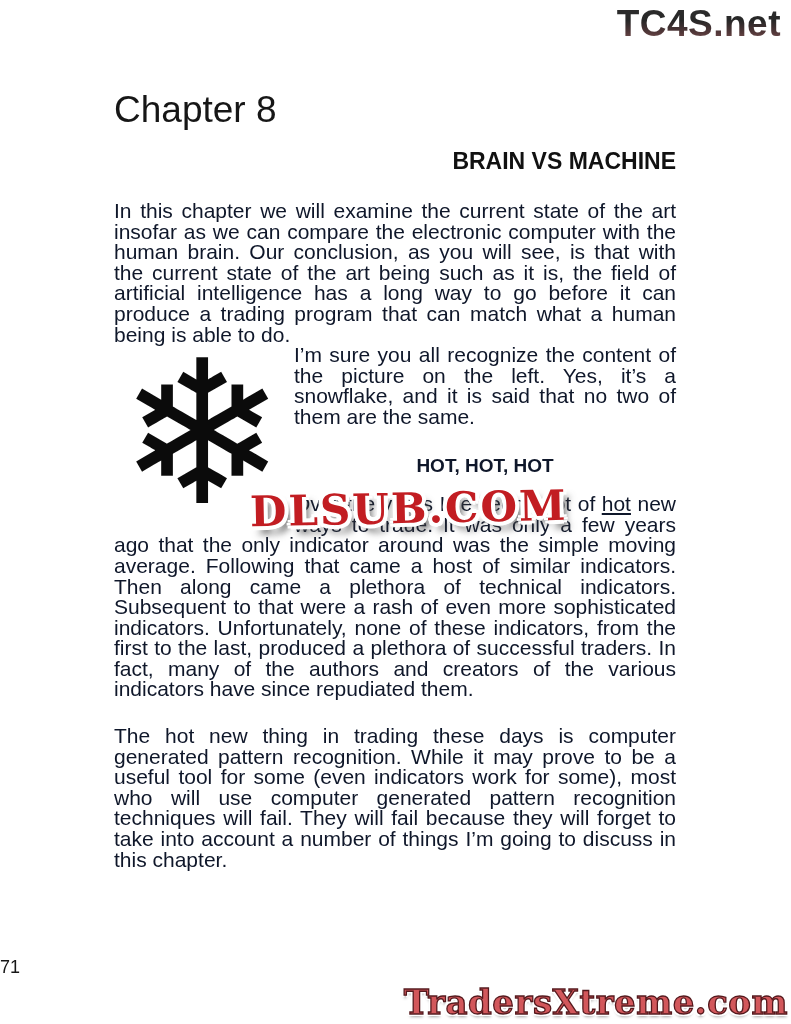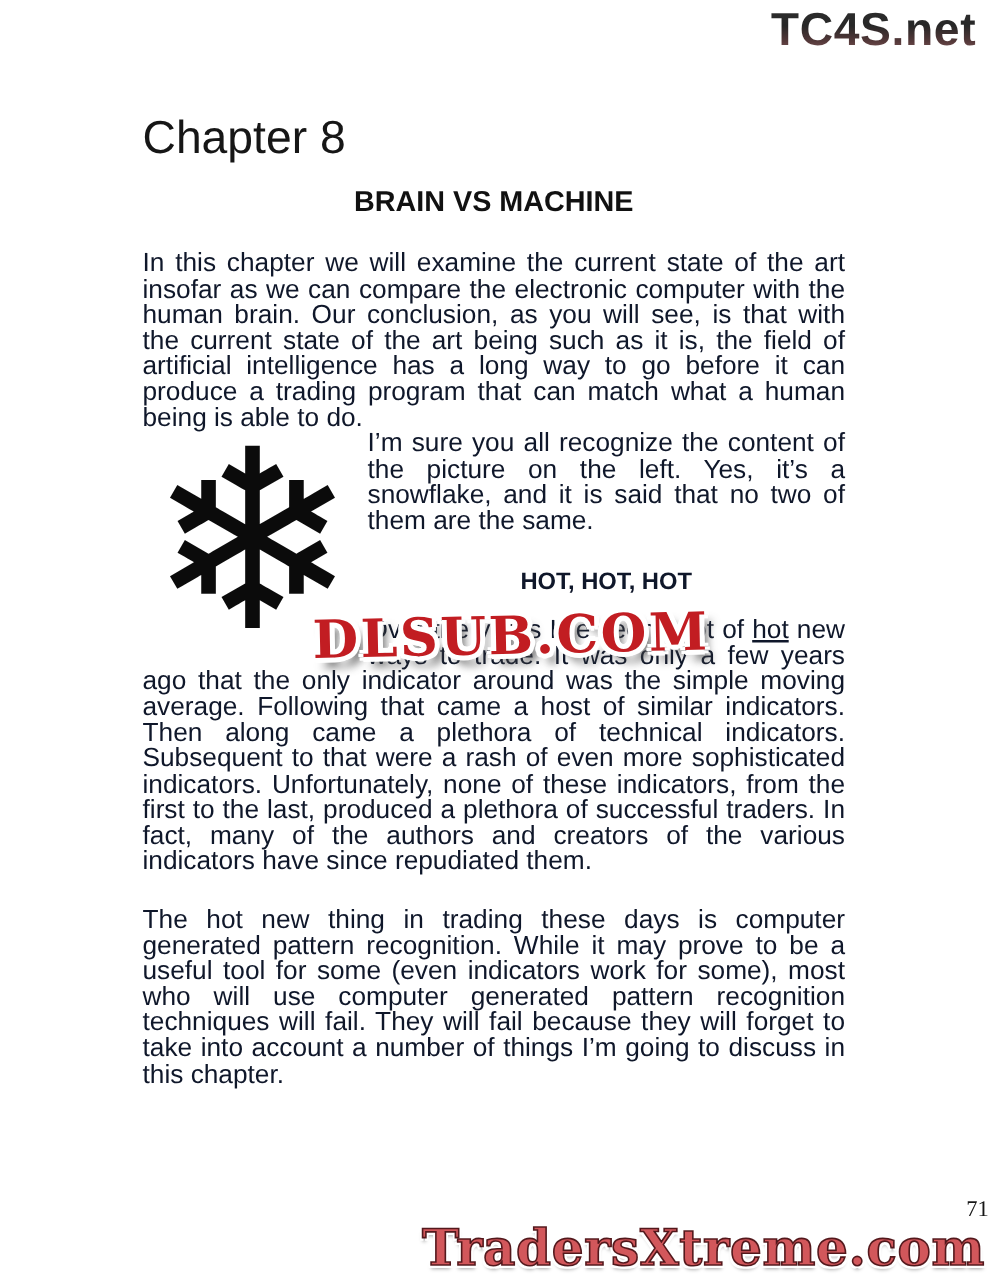--- a/index.html
+++ b/index.html
@@ -18,21 +18,21 @@
     text-shadow:0 0 0 rgba(0,0,0,0);
   }
 
   .content{position:absolute;left:114px;right:115px;top:0;}
 
   h1.chapter{
     font-size:37px;font-weight:400;text-align:left;
     margin:88px 0 0 0;line-height:44px;color:#161616;
   }
   h2.subtitle{
-    font-size:23px;font-weight:bold;text-align:center;
+    font-size:23px;font-weight:bold;text-align:right;
     margin:16px 0 0 0;line-height:27px;color:#111;
   }
   p.body{
     font-size:21px;line-height:20.6px;text-align:justify;
     margin:0 0 20px 0;color:#0f172a;
   }
   p.intro{margin-top:26px;margin-bottom:0;}
   .flow{margin-top:0;}
   .flow::after{content:"";display:block;clear:both;}
 
@@ -62,28 +62,28 @@
     font-size:42px;letter-spacing:2px;color:#c21d22;
     transform:rotate(-1.2deg);
     text-shadow:
       -3px -3px 0 #fff, 3px -3px 0 #fff, -3px 3px 0 #fff, 3px 3px 0 #fff,
       -4px 0 0 #fff, 4px 0 0 #fff, 0 -4px 0 #fff, 0 4px 0 #fff,
       6px 8px 7px rgba(70,70,70,0.75);
   }
 
   .page-number{
     position:absolute;left:0;right:0;bottom:46px;
-    text-align:right;font-size:18px;color:#161616;font-family:Liberation Serif, serif;
+    text-align:left;font-size:18px;color:#161616;
   }
 
   
   .bottom-logo{
     position:absolute;right:3px;bottom:2px;
     font-family:"DejaVu Serif", serif;font-weight:bold;
-    font-size:40px;letter-spacing:0.5px;color:#d2575b;
+    font-size:34px;letter-spacing:0.5px;color:#d2575b;
     -webkit-text-stroke:1.3px #53181c;
     text-shadow:
       -2px -2px 0 #fff, 2px -2px 0 #fff, -2px 2px 0 #fff, 2px 2px 0 #fff,
       0 3px 3px rgba(0,0,0,0.35);
   }
 </style>
 </head>
 <body>
 
 <div class="page">

